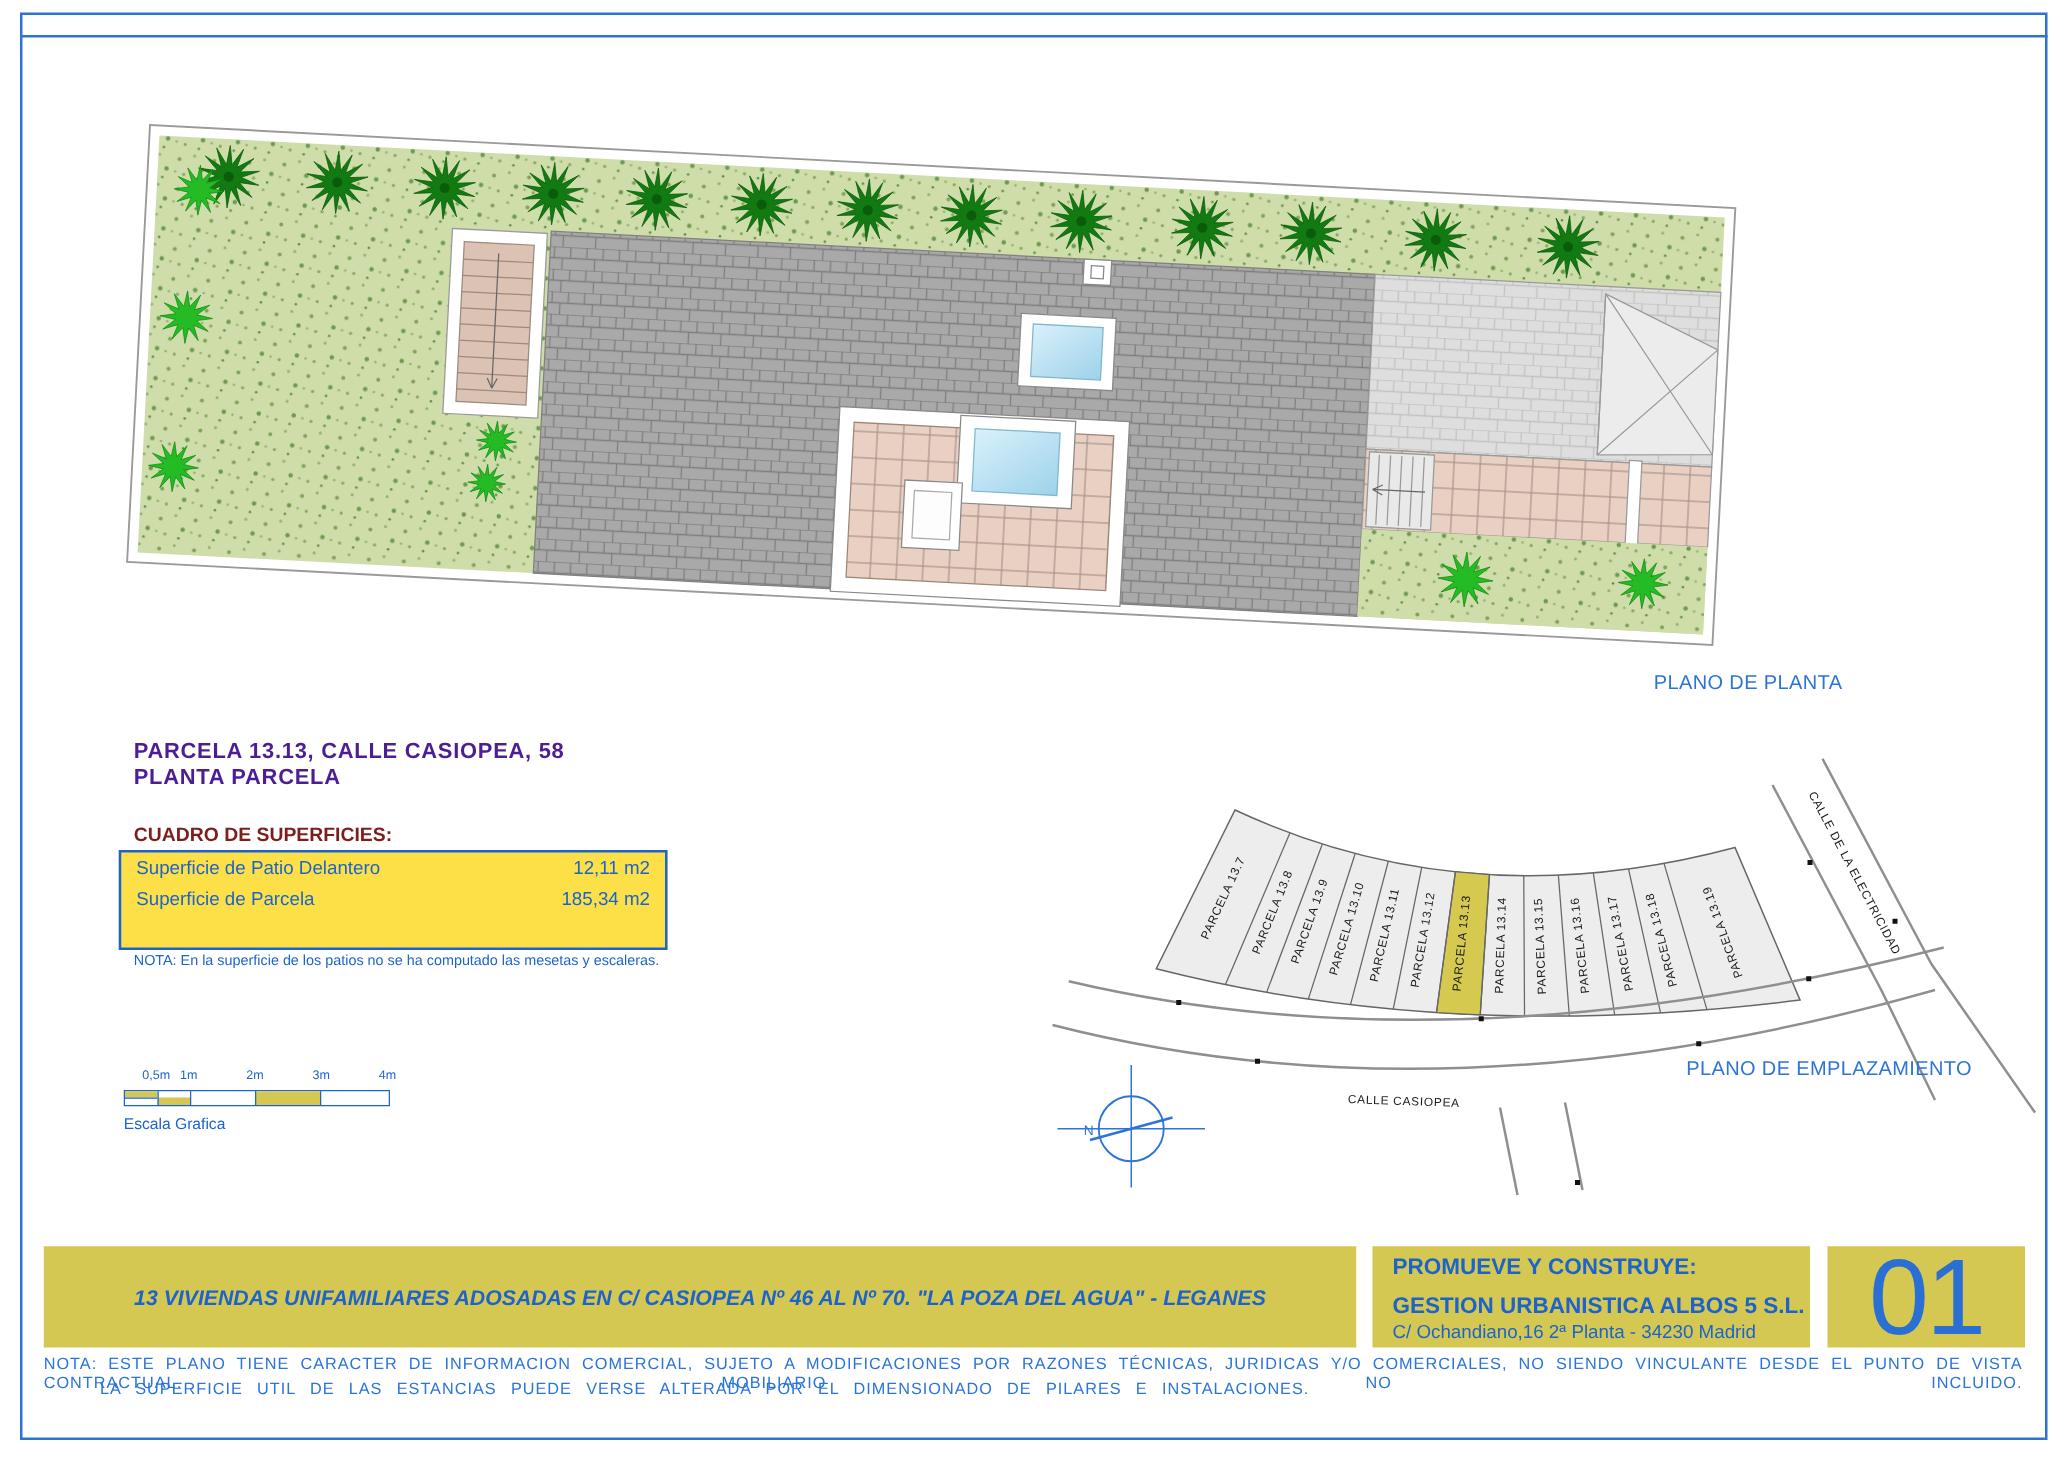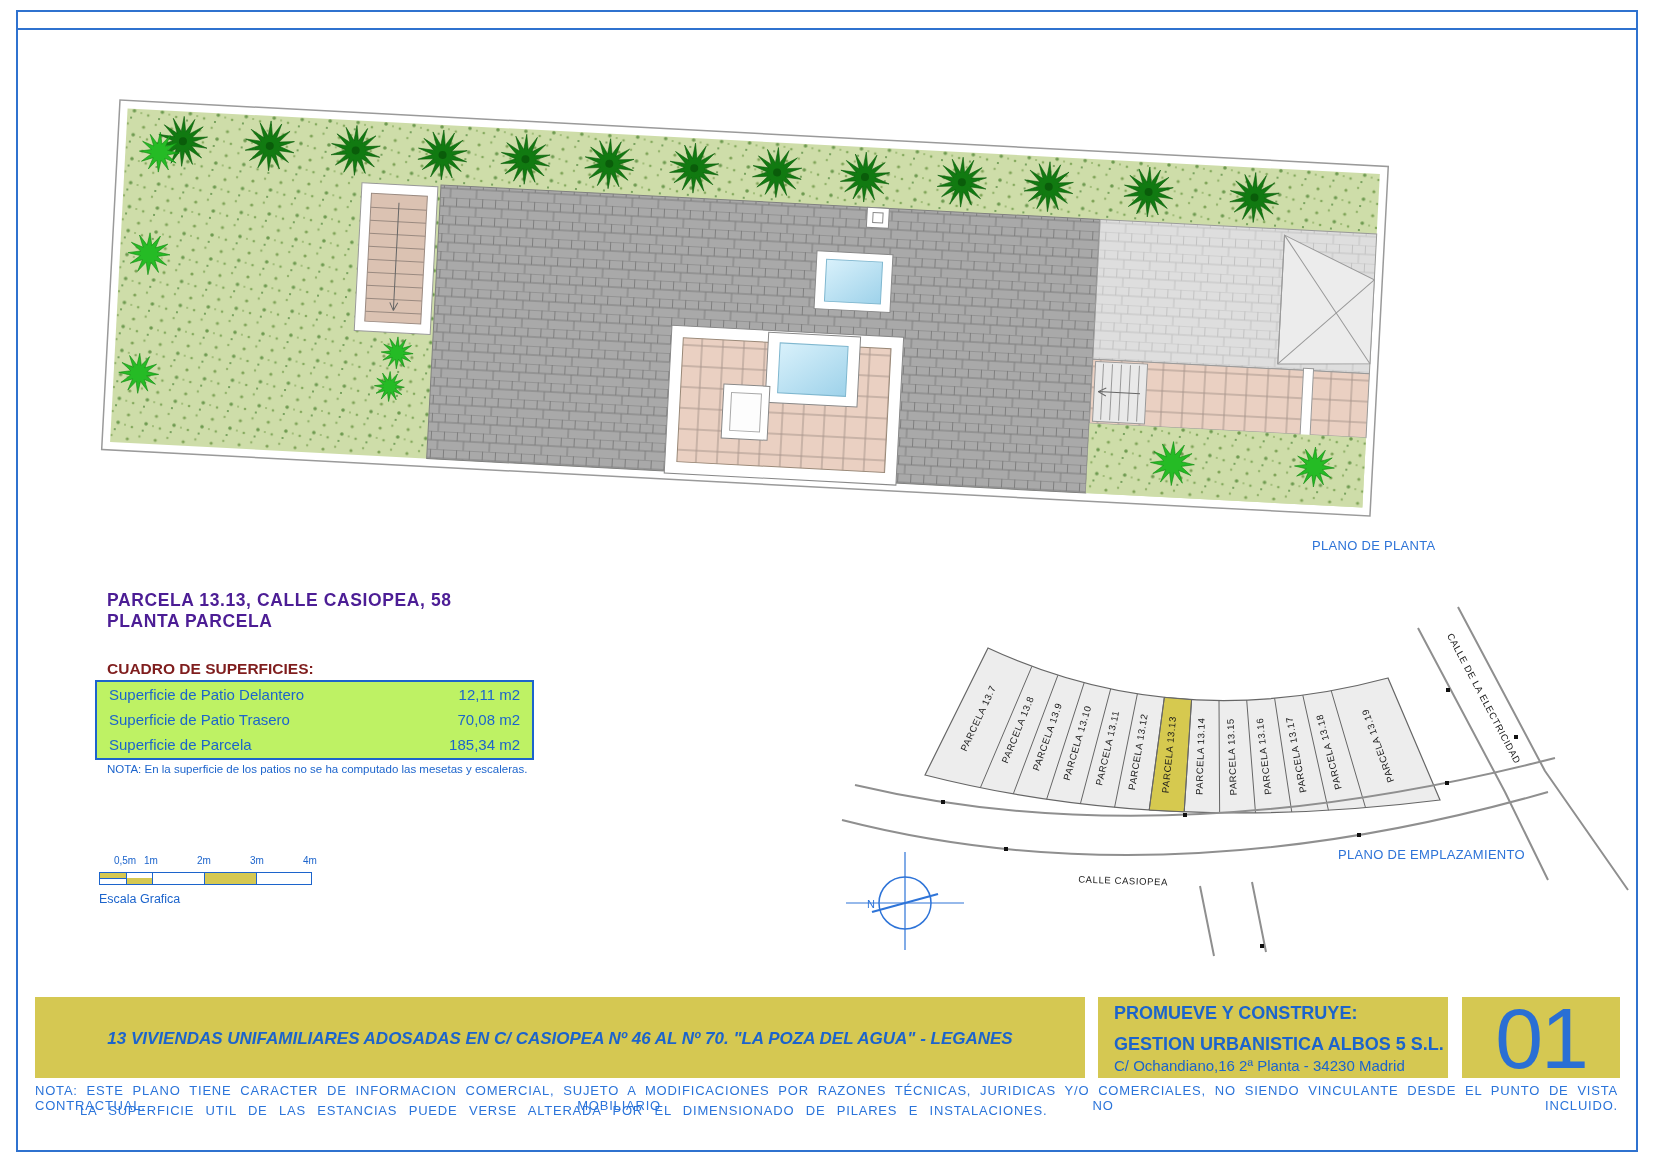--- a/index.html
+++ b/index.html
@@ -5,32 +5,32 @@
   html,body{margin:0;padding:0;}
   body{width:1654px;height:1169px;position:relative;background:#fff;
        font-family:"Liberation Sans",sans-serif;overflow:hidden;color:#1c64cc;}
   .abs{position:absolute;}
   
   .frame{left:16px;top:10px;width:1618px;height:1138px;border:2px solid #2f72cf;}
   .topline{left:16px;top:28px;width:1622px;height:0;border-top:2px solid #2f72cf;}
   
   .parcel-title{left:107px;top:590px;font-size:17.5px;font-weight:bold;letter-spacing:.6px;line-height:21px;color:#4c1d95;}
   .cuadro-head{left:107px;top:660px;font-size:15.5px;font-weight:bold;color:#7f1d1d;}
-  .surf-table{left:95px;top:680px;width:435px;height:76px;border:2px solid #1c64cc;background:#bef264;}
+  .surf-table{left:95px;top:680px;width:435px;height:76px;border:2px solid #1c64cc;background:#fde047;}
   .surf-row{display:flex;justify-content:space-between;padding:0 12px 0 12px;font-size:15px;line-height:25px;color:#1c64cc;}
   .surf-note{left:107px;top:763px;font-size:11.5px;color:#1c64cc;}
   
   .scale-label{top:855px;font-size:10px;color:#1c64cc;transform:translateX(-50%);}
   .scale-bar{left:99px;top:872px;width:211px;height:11px;border:1px solid #1c64cc;background:#fff;}
   .scale-seg{position:absolute;top:0;height:100%;background:#d5c852;}
   .scale-div{position:absolute;top:0;width:1px;height:100%;background:#1c64cc;}
   .scale-mid{position:absolute;left:0;top:5px;width:26px;height:1px;background:#1c64cc;}
   .scale-caption{left:99px;top:892px;font-size:12.5px;color:#1c64cc;}
   
-  .plan-caption{font-size:13px;color:#2e74d8;letter-spacing:.3px;}
+  .plan-caption{font-size:16px;color:#2e74d8;letter-spacing:.3px;margin-left:11px;}
   
   .band{top:997px;height:81px;background:#d5c852;}
   .band-main{left:35px;width:1050px;display:flex;flex-direction:column;justify-content:center;align-items:center;}
   .project-title{font-size:41px;font-weight:bold;color:#1c64cc;line-height:46px;white-space:nowrap;}
   .project-subtitle{font-size:17px;font-weight:bold;color:#1c64cc;margin-top:2px;white-space:nowrap;font-style:italic;}
   .band-promoter{left:1098px;width:350px;padding:6px 0 0 16px;box-sizing:border-box;}
   .promoter-heading{font-size:18px;font-weight:bold;color:#1c64cc;}
   .promoter-name{font-size:18px;font-weight:bold;color:#1c64cc;margin-top:10px;}
   .promoter-address{font-size:15px;color:#1c64cc;margin-top:2px;}
   .band-sheet{left:1462px;width:158px;display:flex;align-items:center;justify-content:center;}
@@ -168,24 +168,20 @@
 </div>
 
 <div class="abs cuadro-head">CUADRO DE SUPERFICIES:</div>
 
 <div class="abs surf-table">
   <div class="surf-row">
     <span>Superficie de Patio Delantero</span>
     <span>12,11 m2</span>
   </div>
   <div class="surf-row">
-    <span>Superficie de Patio Trasero</span>
-    <span>70,08 m2</span>
-  </div>
-  <div class="surf-row">
     <span>Superficie de Parcela</span>
     <span>185,34 m2</span>
   </div>
 </div>
 
 <div class="abs surf-note">NOTA: En la superficie de los patios no se ha computado las mesetas y escaleras.</div>
 
 <span class="abs scale-label" style="left:125px;">0,5m</span>
 <span class="abs scale-label" style="left:151px;">1m</span>
 <span class="abs scale-label" style="left:204px;">2m</span>

